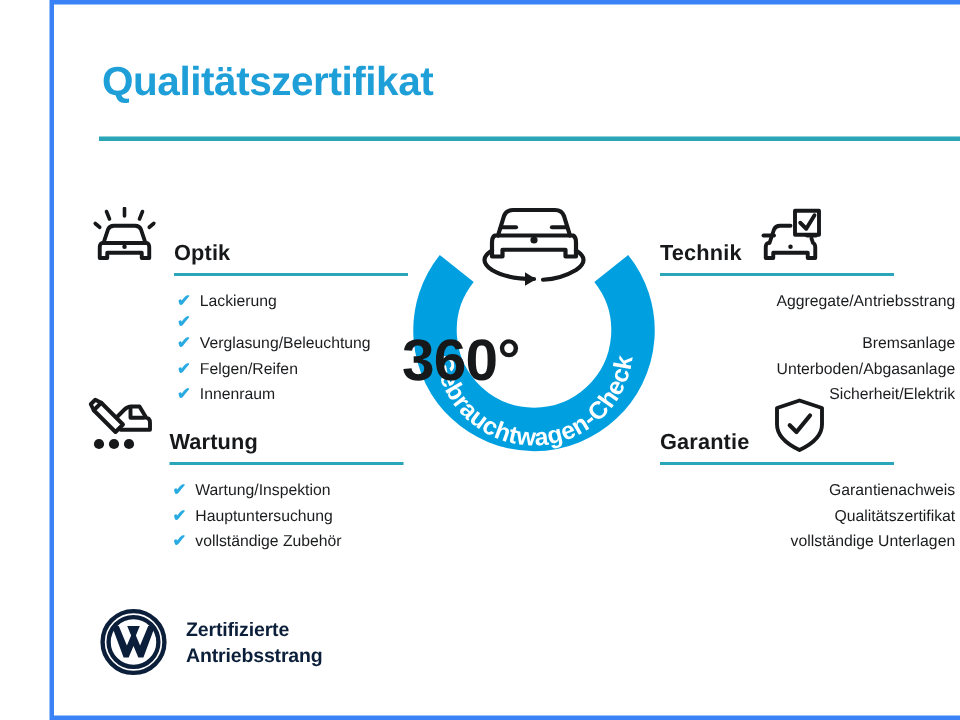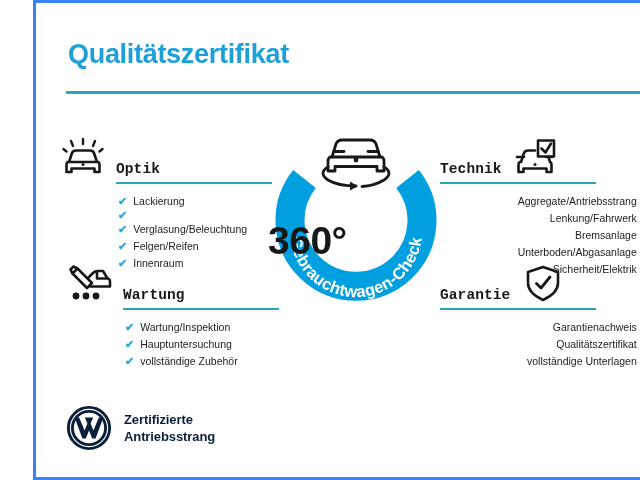--- a/index.html
+++ b/index.html
@@ -40,29 +40,28 @@
     width: 580px;
     height: 3px;
     background: #2ba6b8;
   }
 
   
   .section {
     position: absolute;
   }
   .sec-optik    { left: 24px;  top: 132px; width: 212px; }
-  .sec-wartung  { left: 31px;  top: 258px; width: 212px; }
+  .sec-wartung  { left: 21px;  top: 258px; width: 212px; }
   .sec-technik  { left: 404px; top: 132px; width: 212px; }
   .sec-garantie { left: 404px; top: 258px; width: 212px; }
 
   .sec-head {
     display: flex;
     align-items: flex-end;
     height: 44px;
-    font-family: Liberation Mono, monospace;
   }
   .sec-head.right { justify-content: flex-start; }
 
   .sec-icon {
     width: 46px;
     height: 42px;
     flex: 0 0 46px;
     display: flex;
     align-items: center;
     justify-content: center;
@@ -262,21 +261,20 @@
       </span>
     </div>
     <div class="sec-rule"></div>
     <ul class="sec-list">
       <li>
           <span class="tick">✔</span>
           <span>Aggregate/Antriebsstrang</span>
         </li>
       <li>
           <span class="tick">✔</span>
-          <span>Lenkung/Fahrwerk</span>
         </li>
       <li>
           <span class="tick">✔</span>
           <span>Bremsanlage</span>
         </li>
       <li>
           <span class="tick">✔</span>
           <span>Unterboden/Abgasanlage</span>
         </li>
       <li>

